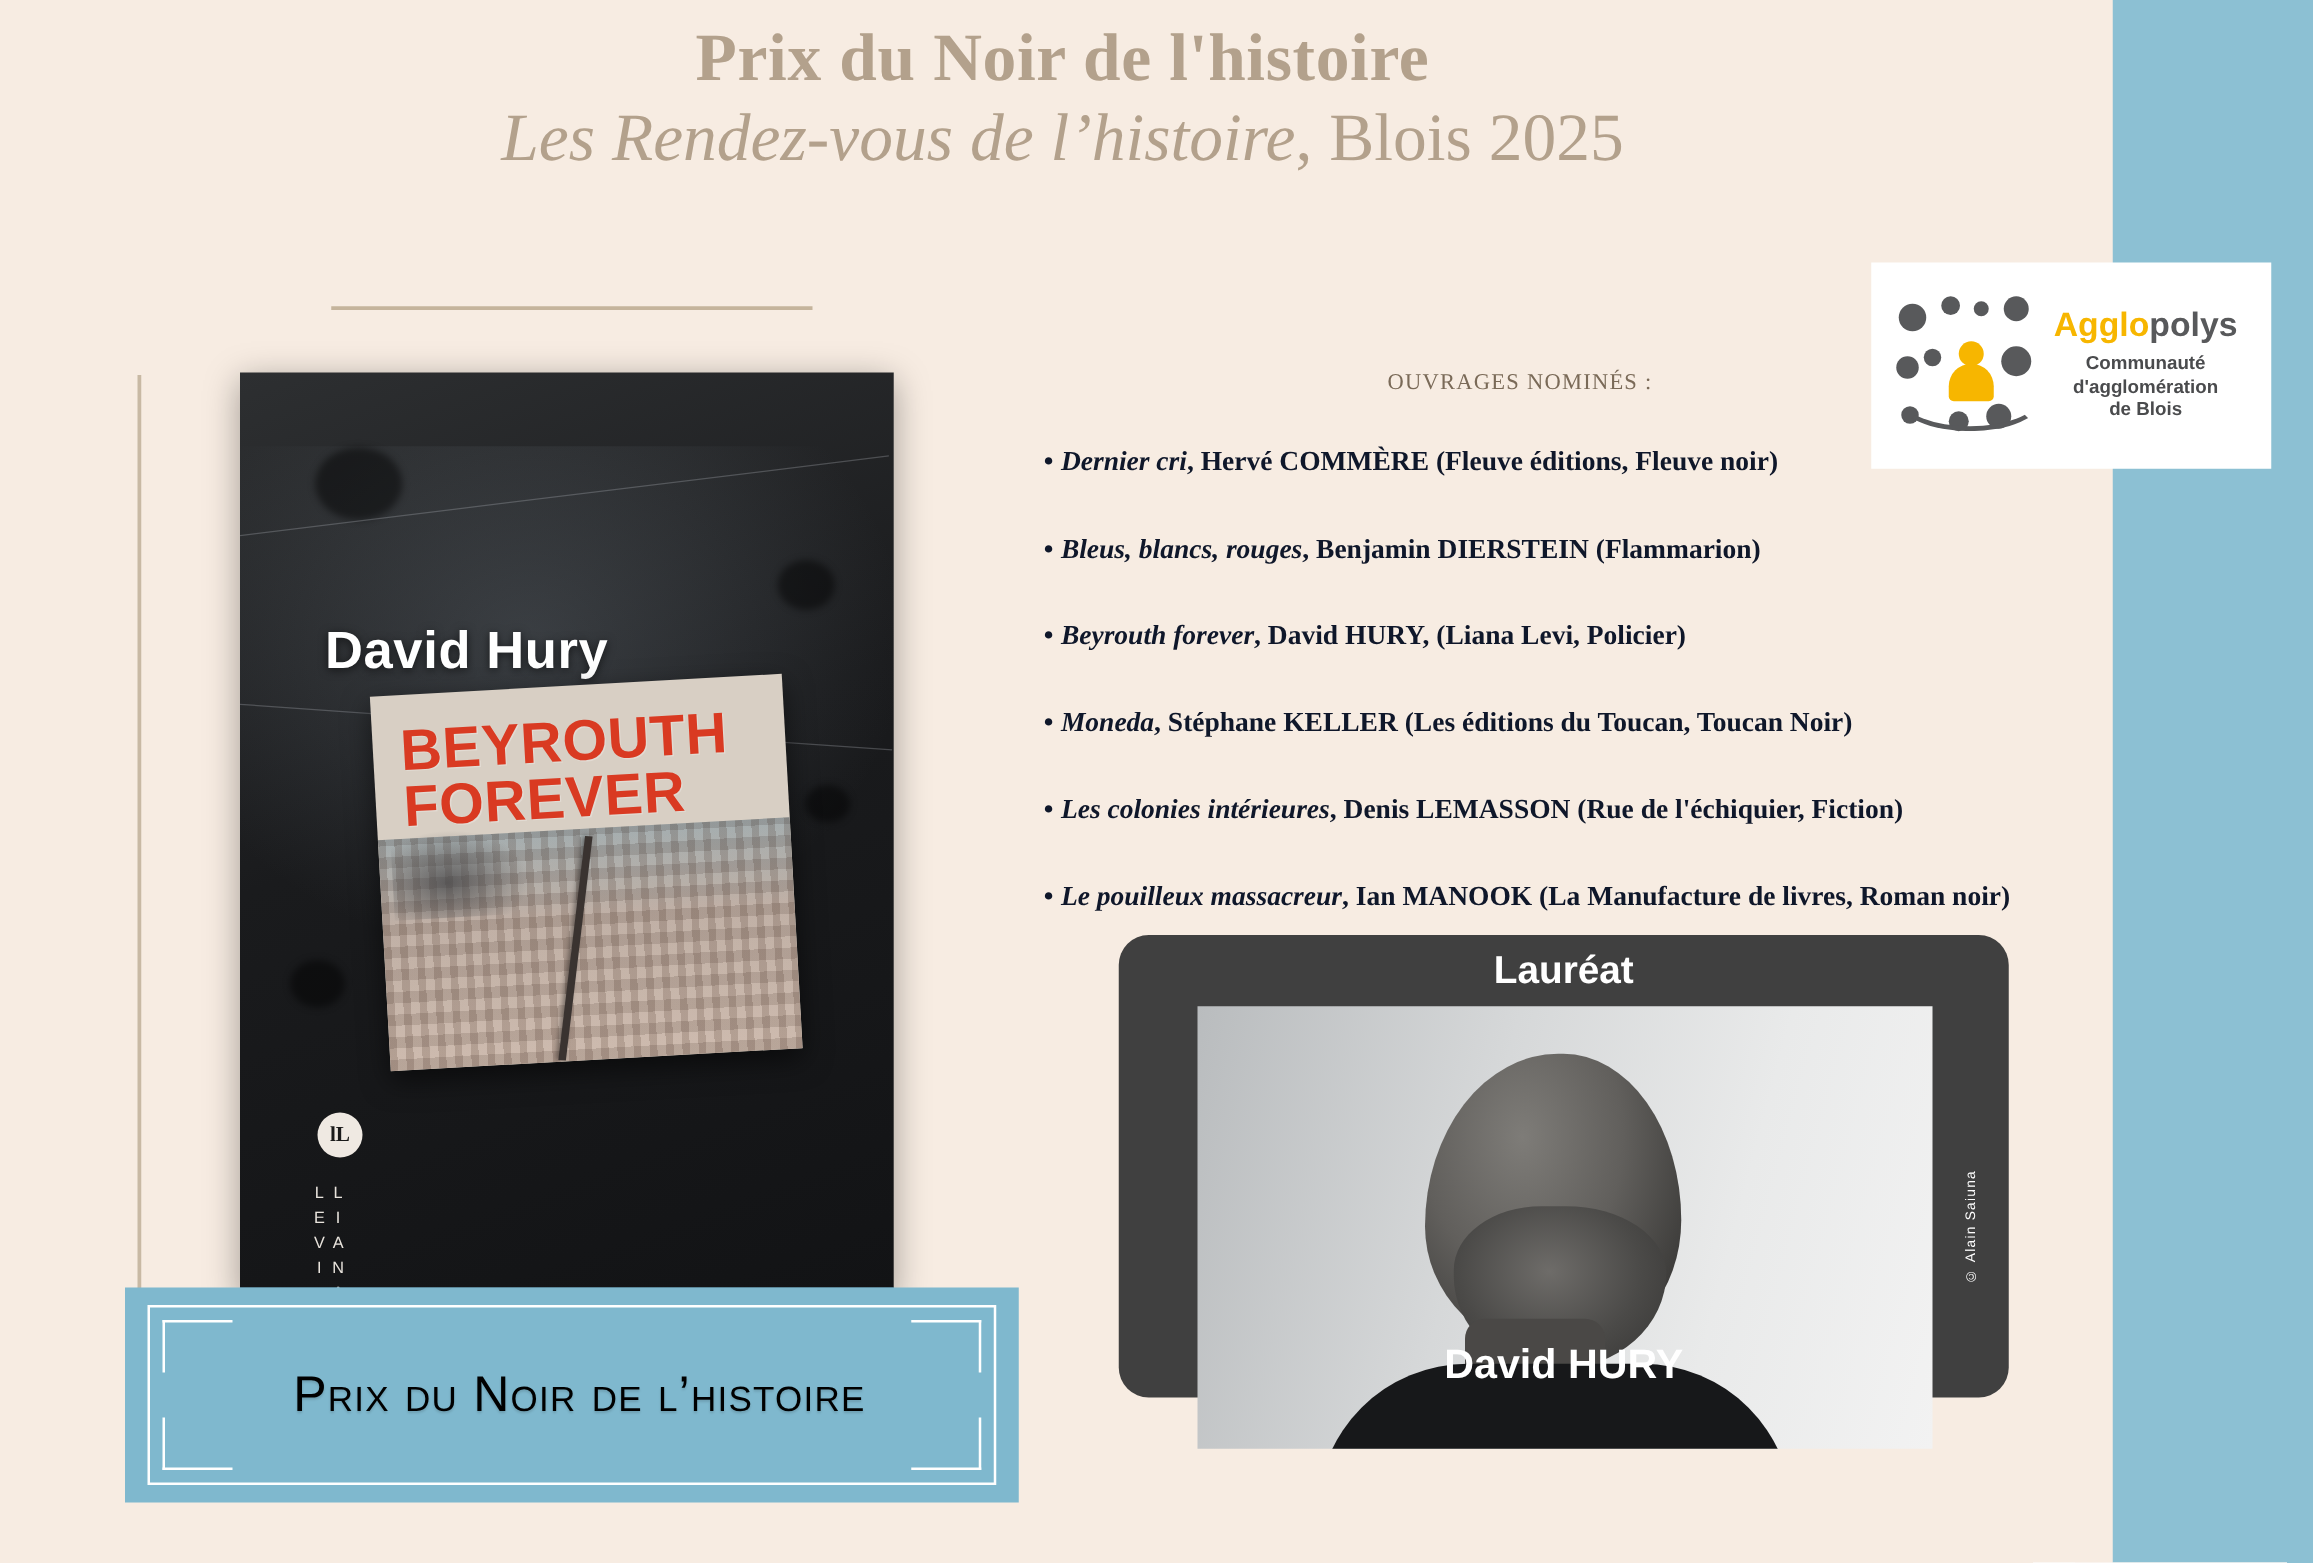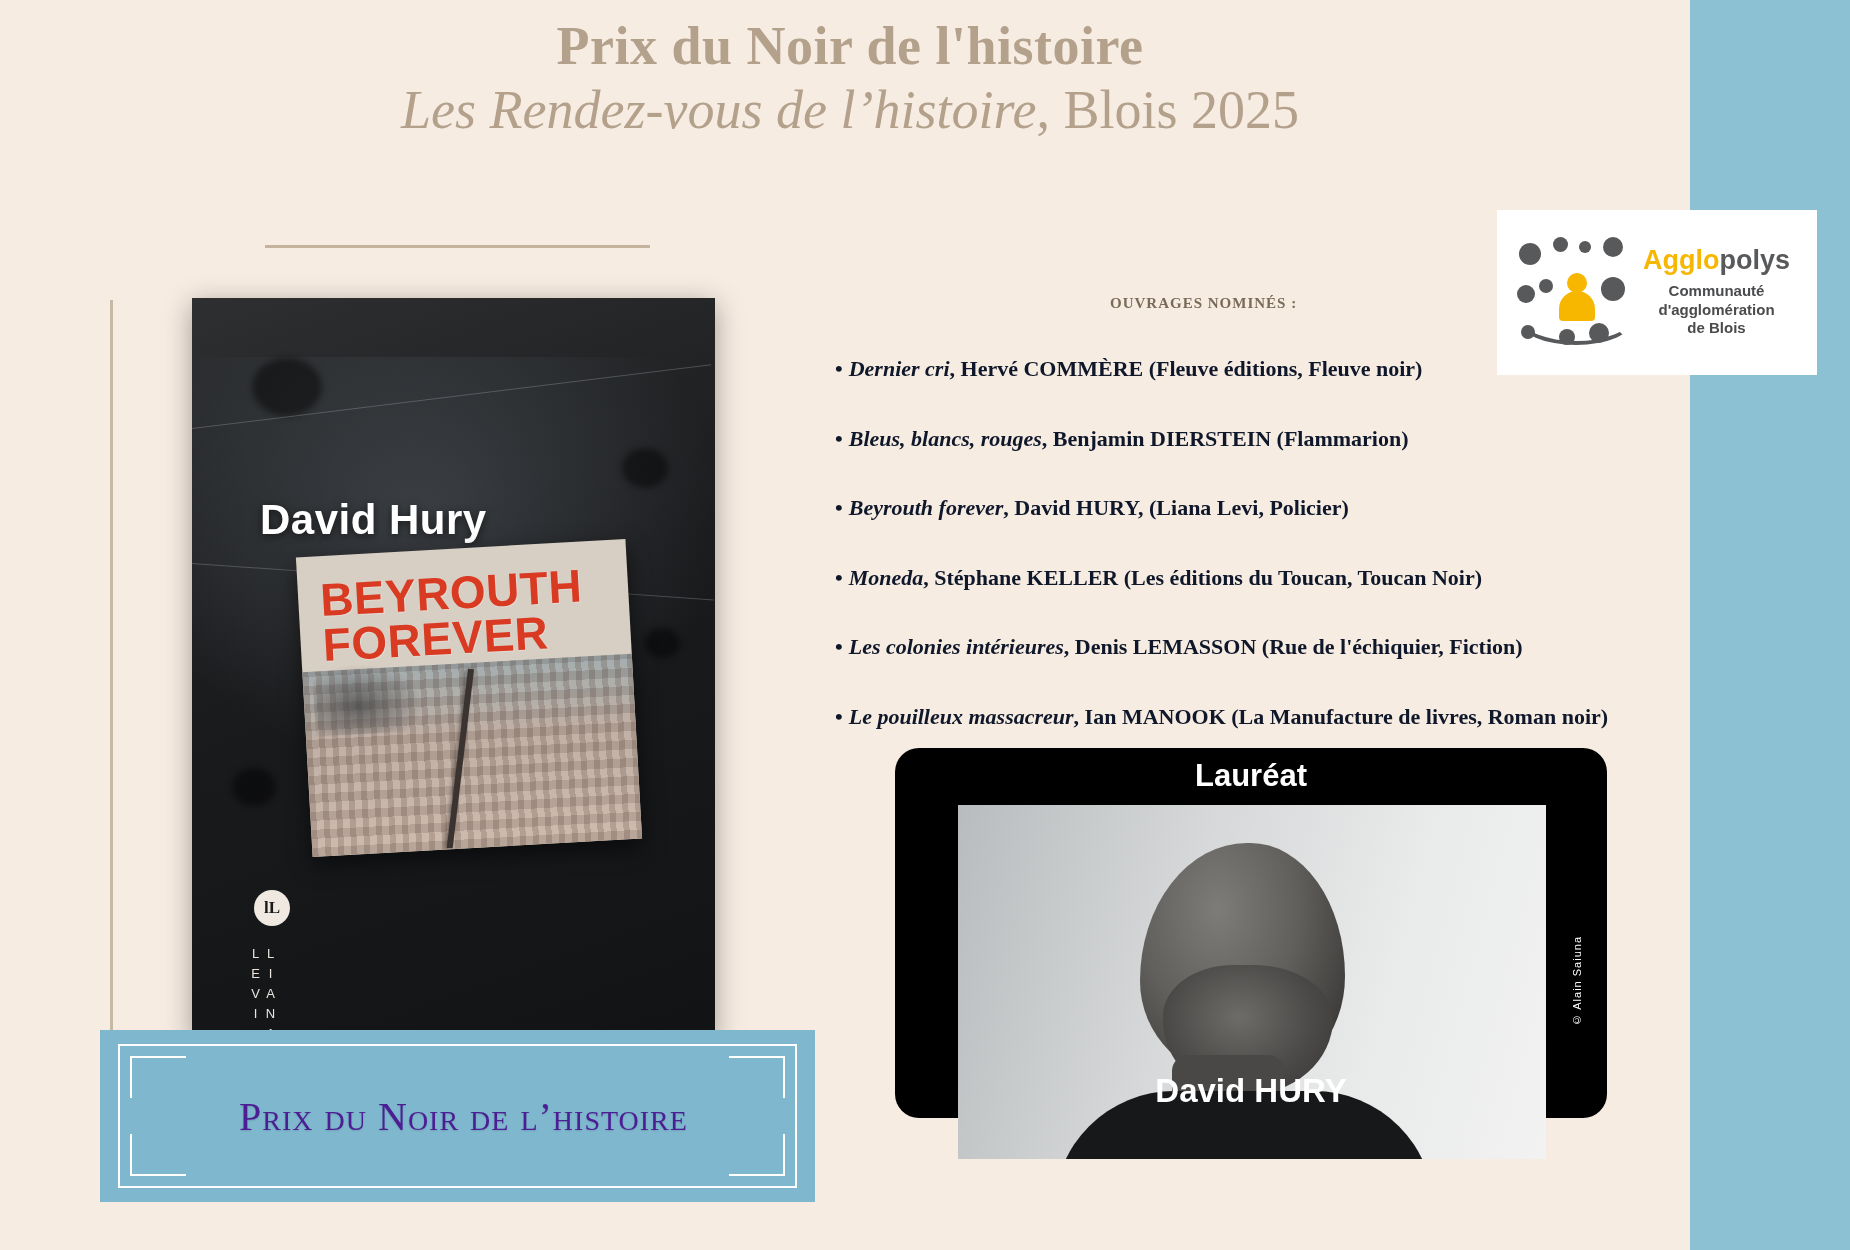--- a/index.html
+++ b/index.html
@@ -236,22 +236,22 @@
   .bc-tl { left: 30px; top: 26px; border-right: none; border-bottom: none; }
   .bc-tr { right: 30px; top: 26px; border-left: none; border-bottom: none; }
   .bc-bl { left: 30px; bottom: 26px; border-right: none; border-top: none; }
   .bc-br { right: 30px; bottom: 26px; border-left: none; border-top: none; }
   .banner-text {
     position: absolute;
     inset: 0;
     display: flex;
     align-items: center;
     justify-content: center;
-    color: #4c1d95;
-    font-family: Liberation Serif, serif;
+    color: #000000;
+    font-family: Liberation Sans, sans-serif;
     font-size: 40px;
     font-variant: small-caps;
     letter-spacing: 1px;
     text-shadow: 0 1px 2px rgba(0,0,0,0.15);
     padding-left: 12px;
   }
   .banner-shadow {
     position: absolute;
     left: 192px;
     top: 1030px;
@@ -260,22 +260,22 @@
     background: #5d93ad;
   }
 
   
   .nominees-heading {
     position: absolute;
     top: 295px;
     left: 1110px;
     color: #7a6a58;
     font-family: "Liberation Serif", serif;
-    font-size: 15px;
-    font-weight: bold;
+    font-size: 18px;
+    font-weight: normal;
     font-variant: small-caps;
     letter-spacing: 1px;
   }
   .nominees-list {
     position: absolute;
     top: 355px;
     left: 835px;
     width: 830px;
   }
   .nominee {
@@ -356,21 +356,21 @@
     text-align: center;
   }
 
   
   .laureat-panel {
     position: absolute;
     left: 895px;
     top: 748px;
     width: 712px;
     height: 370px;
-    background: #000000;
+    background: #404040;
     border-radius: 24px;
   }
   .laureat-label {
     position: absolute;
     top: 10px;
     left: 0;
     width: 100%;
     text-align: center;
     color: #ffffff;
     font-family: "Liberation Sans", sans-serif;

